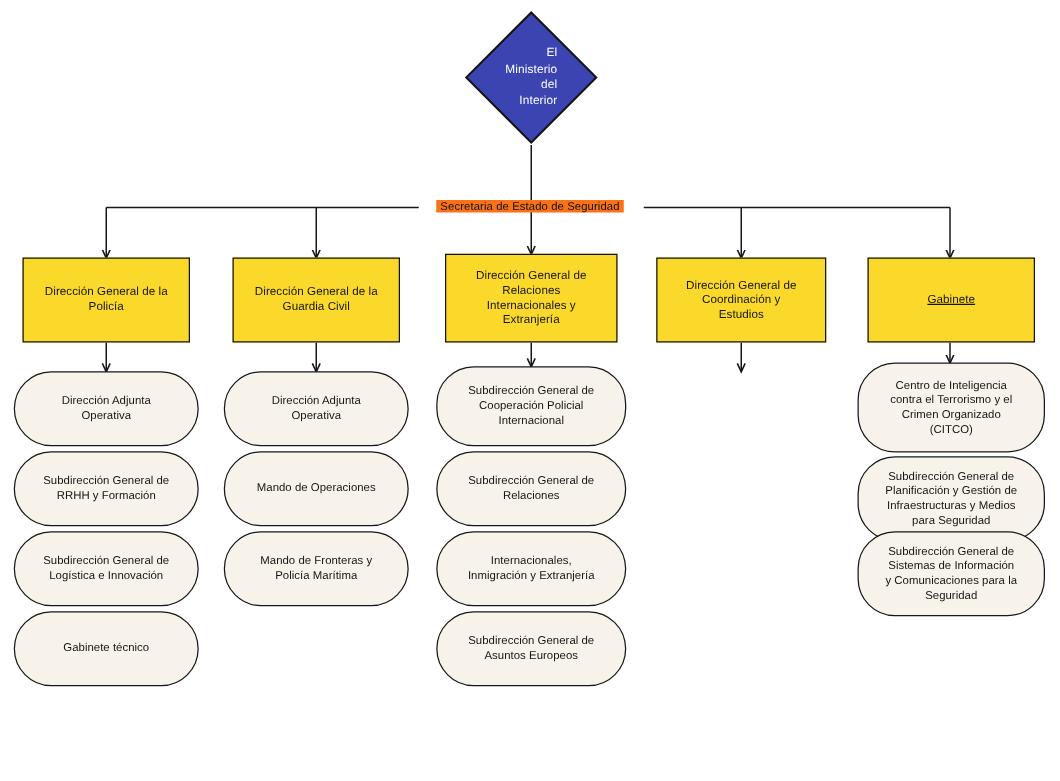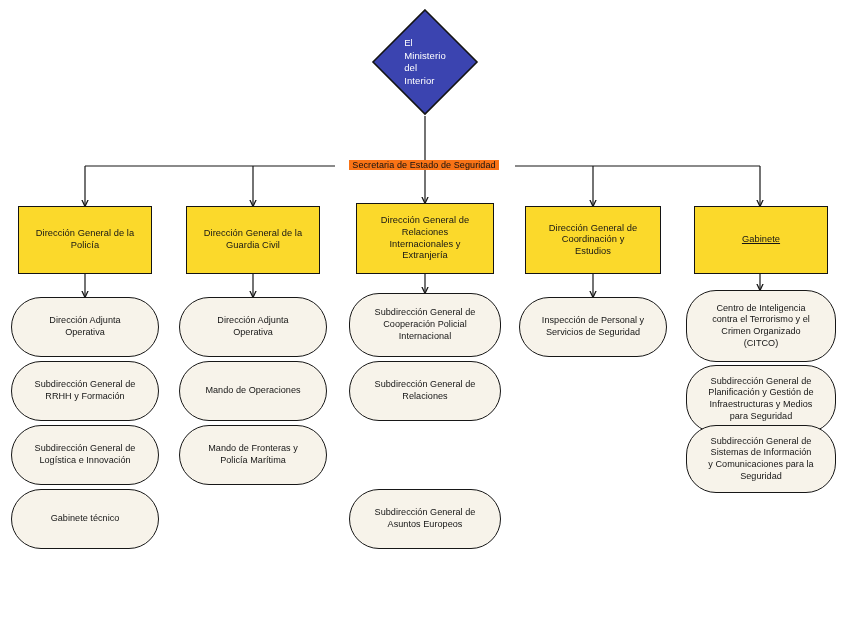--- a/index.html
+++ b/index.html
@@ -19,21 +19,21 @@
     position:absolute;
     left:371px;top:8px;
     width:108px;height:108px;
   }
   .diamond-shape{
     position:absolute;left:0;top:0;width:108px;height:108px;
   }
   .diamond-label{
     position:absolute;left:0;top:0;width:108px;height:108px;
     display:flex;align-items:center;justify-content:center;
-    text-align:left;
+    text-align:right;
     color:#ffffff;
     font-size:9.5px;
     line-height:12.5px;
     white-space:pre-line;
     letter-spacing:.1px;
   }
 
   
   .bus-label{
     position:absolute;
@@ -154,25 +154,25 @@
 Operativa</div>
   <div class="pill" style="left:179px;top:425px;width:148px;height:60px;">Mando de Fronteras y
 Policía Marítima</div>
   <div class="pill" style="left:179px;top:361px;width:148px;height:60px;">Mando de Operaciones</div>
 
   <div class="pill" style="left:349px;top:293px;width:152px;height:64px;">Subdirección General de
 Cooperación Policial
 Internacional</div>
   <div class="pill" style="left:349px;top:361px;width:152px;height:60px;">Subdirección General de
 Relaciones</div>
+  <div class="pill" style="left:349px;top:425px;width:152px;height:60px;">Internacionales,
+Inmigración y Extranjería</div>
   <div class="pill" style="left:349px;top:489px;width:152px;height:60px;">Subdirección General de
 Asuntos Europeos</div>
 
-  <div class="pill" style="left:519px;top:297px;width:148px;height:60px;">Inspección de Personal y
-Servicios de Seguridad</div>
 
   <div class="pill" style="left:686px;top:290px;width:150px;height:72px;">Centro de Inteligencia
 contra el Terrorismo y el
 Crimen Organizado
 (CITCO)</div>
   <div class="pill" style="left:686px;top:365px;width:150px;height:68px;">Subdirección General de
 Planificación y Gestión de
 Infraestructuras y Medios
 para Seguridad</div>
   <div class="pill" style="left:686px;top:425px;width:150px;height:68px;">Subdirección General de

